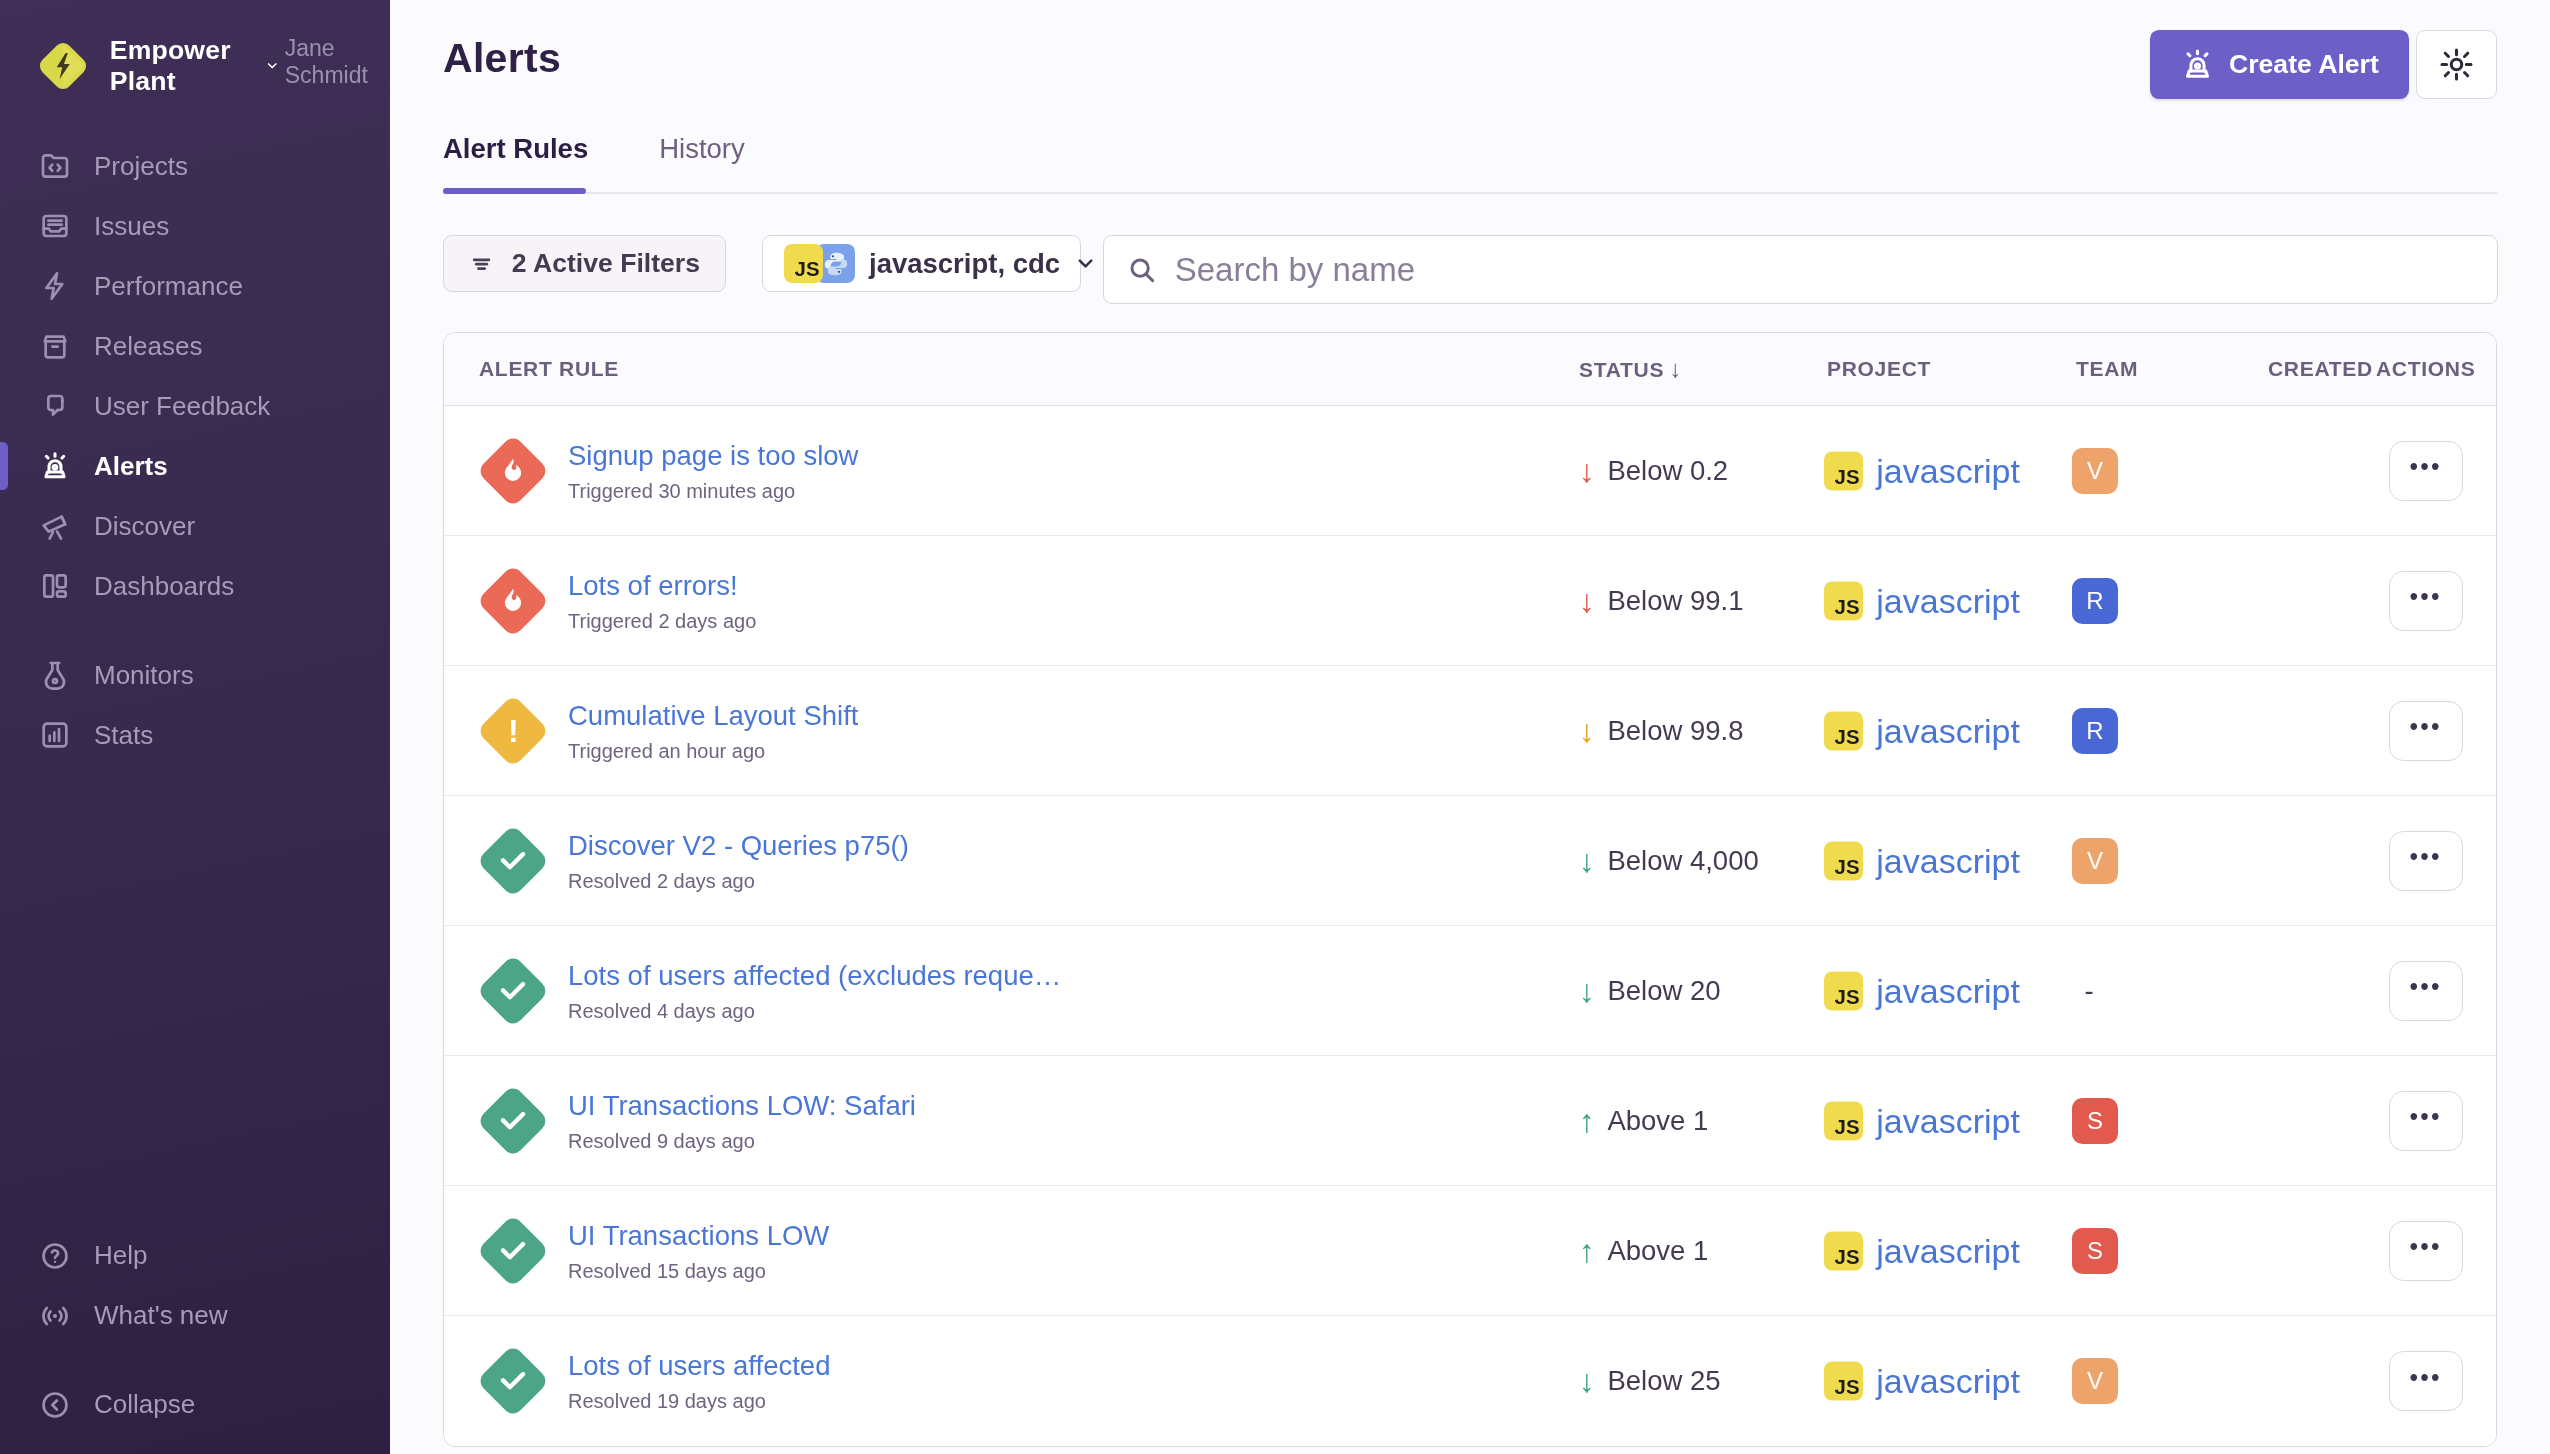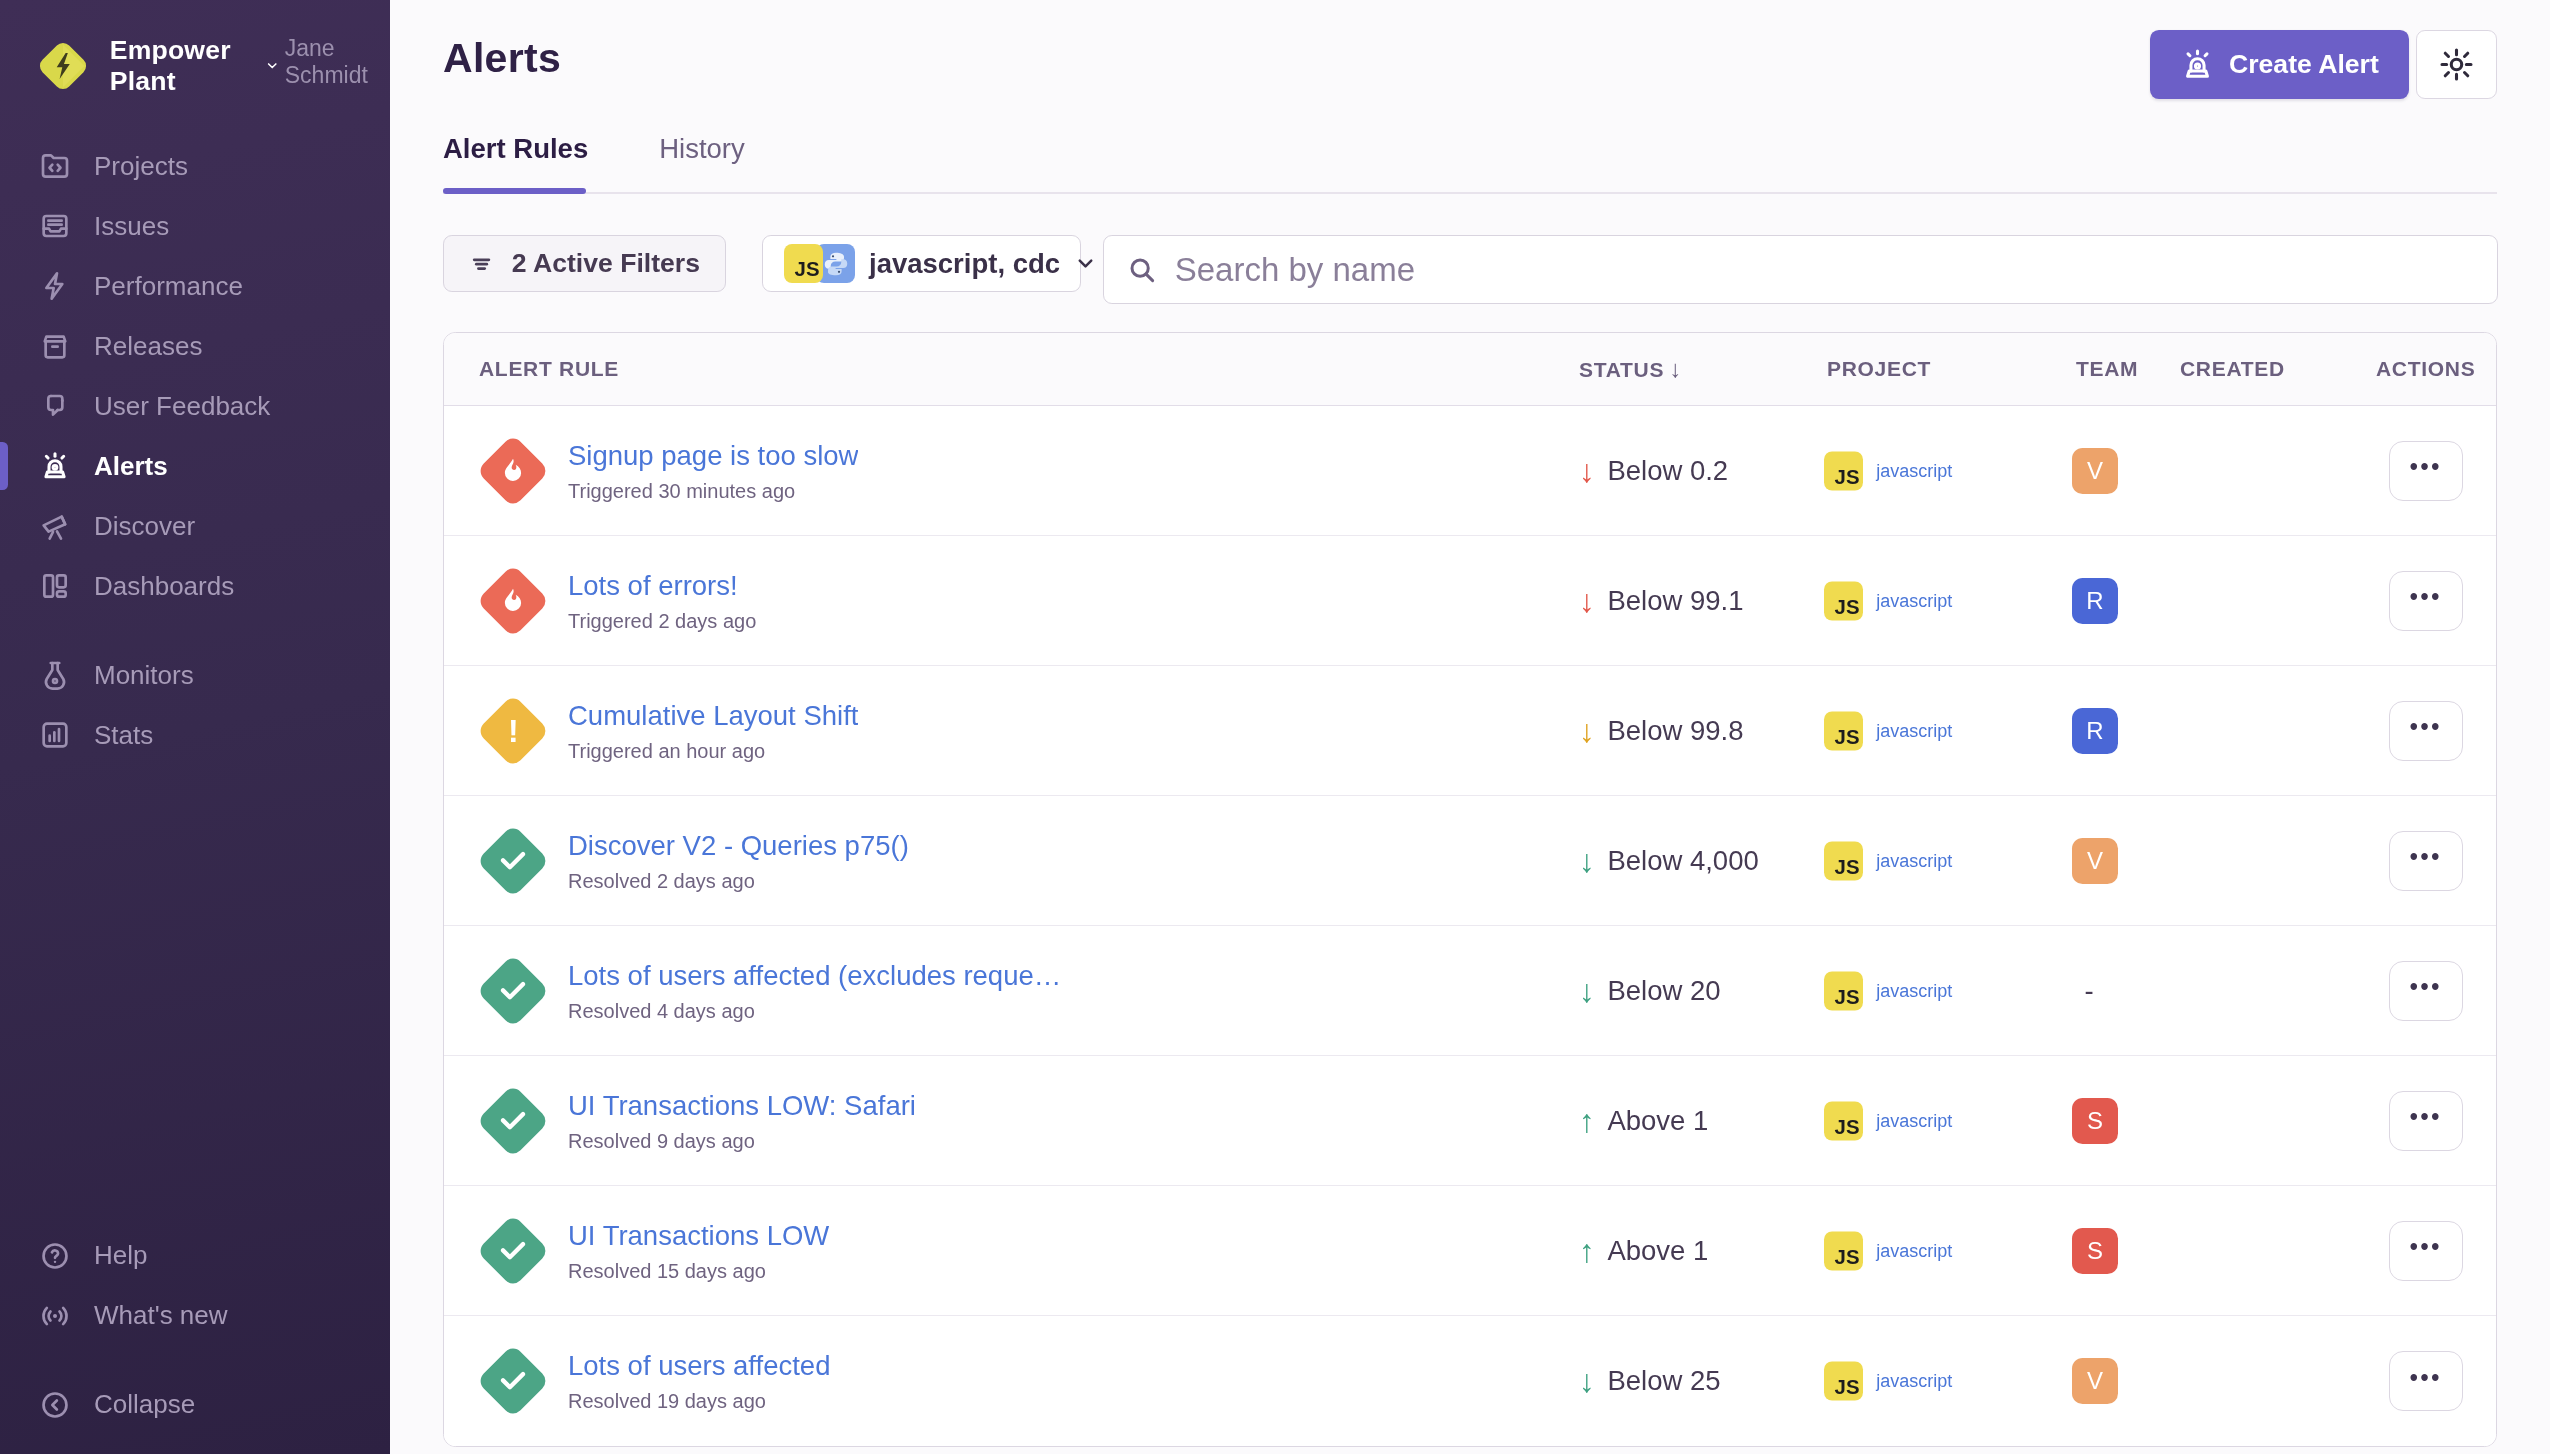--- a/index.html
+++ b/index.html
@@ -65,40 +65,40 @@
     display:flex; align-items:center; padding:0 23px; gap:17.7px; }
   .search-box svg { width:30px; height:30px; stroke:#6D6080; fill:none; stroke-width:2.4; stroke-linecap:round; }
   .search-box input { border:none; outline:none; flex:1; font-size:33px; color:#be185d; font-family:Liberation Sans, sans-serif; background:transparent; }
   .search-box input::placeholder { color:#8A7F99; }
 
   
   .panel { position:absolute; left:53px; top:332px; width:2054px; background:#fff; border:1.8px solid #DCD7E2; border-radius:12.4px; overflow:hidden; }
   .thead { position:relative; height:73px; background:#FBFAFC; border-bottom:1.8px solid #E2DDE8; }
   .th { position:absolute; top:50%; transform:translateY(-50%); font-size:21px; font-weight:bold; letter-spacing:0.7px; color:#6B5F7E; white-space:nowrap; }
   .th .sort { font-size:24px; font-weight:normal; margin-left:5.3px; }
-  .th0{left:35px}.th1{left:1135px;cursor:pointer}.th2{left:1383px}.th3{left:1632px}.th4{left:1736px}.th5{left:1932px}
+  .th0{left:35px}.th1{left:1135px;cursor:pointer}.th2{left:1383px}.th3{left:1632px}.th4{left:1824px}.th5{left:1932px}
 
   .row { position:relative; height:130px; border-bottom:1.8px solid #ECE9F0; background:#fff; cursor:pointer; }
   .row:last-child { border-bottom:none; }
   .cell-icon { position:absolute; left:32px; top:50%; transform:translateY(-50%); width:74px; height:74px;
     display:flex; align-items:center; justify-content:center; }
   .diamond { width:52px; height:52px; border-radius:10.6px; transform:rotate(45deg);
     display:flex; align-items:center; justify-content:center; }
   .diamond .g { transform:rotate(-45deg); display:flex; align-items:center; justify-content:center; }
   .sev-critical svg { width:30px; height:30px; fill:#fff; }
   .sev-warning { color:#fff; font-size:32px; font-weight:bold; line-height:1; }
   .sev-resolved svg { width:30px; height:30px; stroke:#fff; fill:none; stroke-width:3.4; stroke-linecap:round; stroke-linejoin:round; }
   .cell-main { position:absolute; left:124px; top:50%; transform:translateY(-50%); display:flex; flex-direction:column; gap:8px; max-width:974px; }
   .row-title { font-size:27.5px; color:#4A76D8; white-space:nowrap; overflow:hidden; text-overflow:ellipsis; }
   .row-sub { font-size:20px; color:#6F6380; }
   .cell-status { position:absolute; left:1135px; top:50%; transform:translateY(-50%); display:flex; align-items:center; gap:12.4px; }
   .arrow { font-size:32px; line-height:1; }
   .status-label { font-size:27.5px; color:#453A52; }
   .cell-project { position:absolute; left:1380px; top:50%; transform:translateY(-50%); display:flex; align-items:center; gap:13.3px; }
-  .project-link { font-size:18px; color:#4A76D8; cursor:pointer; }
+  .project-link { font-size:34px; color:#4A76D8; cursor:pointer; }
   .cell-team { position:absolute; left:1628px; top:50%; transform:translateY(-50%); }
   .team-avatar { width:46px; height:46px; border-radius:10.6px; color:#fff; font-size:24px;
     display:flex; align-items:center; justify-content:center; }
   .team-dash { font-size:27.5px; color:#453A52; padding-left:12.4px; }
   .cell-created { position:absolute; left:1729px; top:50%; transform:translateY(-50%); font-size:27.5px; color:#6B5F7B; white-space:nowrap; }
   .cell-actions { position:absolute; left:1945px; top:50%; transform:translateY(-50%); }
   .dots-btn { width:74px; height:60px; background:#fff; border:1.8px solid #DCD7E2; border-radius:14px; cursor:pointer;
     display:flex; align-items:center; justify-content:center; }
   .dots { font-size:23px; letter-spacing:2.7px; color:#3E3450; font-weight:bold; line-height:0; padding-bottom:7px; }
 </style>

